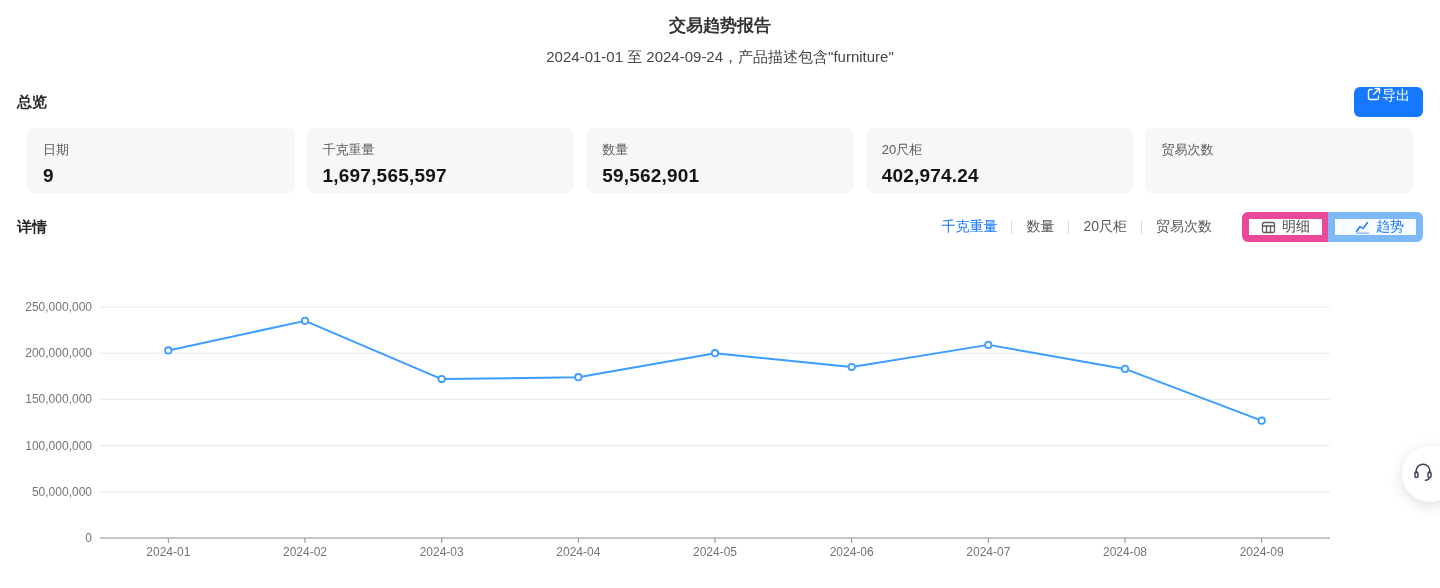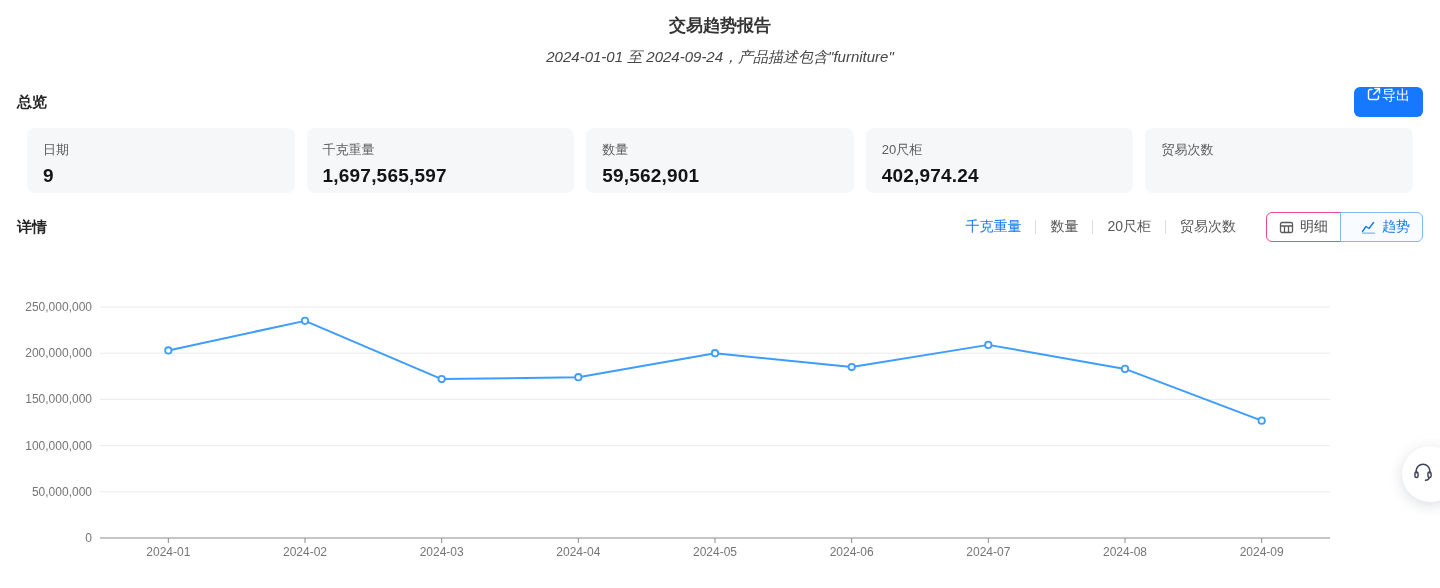--- a/index.html
+++ b/index.html
@@ -1,20 +1,20 @@
 <!DOCTYPE html>
 <html><head>
 <meta charset="utf-8">
 <style>
   html,body { margin:0; padding:0; background:#fff; }
   body { font-family:"Liberation Sans","DejaVu Sans",sans-serif; }
   .page { position:relative; width:1440px; height:588px; background:#ffffff; overflow:hidden; }
 
   .page-title { padding-top:14px; text-align:center; font-size:17px; font-weight:600; color:#333; }
-  .page-subtitle { margin-top:11px; text-align:center; font-size:15px; color:#454545;font-style:italic; }
+  .page-subtitle { margin-top:11px; text-align:center; font-size:15px; color:#454545; }
 
   .section-row { display:flex; justify-content:space-between; align-items:center; padding:0 17px; }
   .overview-row { margin-top:19px; height:32px; }
   .section-title { font-size:15px; font-weight:700; color:#262626; }
 
   .export-btn { display:inline-flex; gap:1px; background:#1677ff; color:#fff;
     border:none; border-radius:6px; height:30px; padding:0 13px; font-size:14px; cursor:pointer; }
   .export-btn svg { display:block; }
 
   .cards { display:flex; gap:12px; padding:0 27px; margin-top:10px; }
@@ -24,21 +24,21 @@
 
   .details-row { margin-top:18px; height:32px; }
   .details-right { display:flex; align-items:center; }
   .metric-tabs { display:flex; align-items:center; font-size:14px; color:#595959; }
   .metric-tab { cursor:pointer; white-space:nowrap; }
   .metric-tab.active { color:#1677ff; }
   .tab-divider { width:1px; height:14px; background:#dcdcdc; margin:0 14px; }
 
   .view-toggle { display:flex; margin-left:30px; }
   .toggle-btn { display:inline-flex; align-items:center; gap:6px; height:30px; padding:0 12px;
-    border:1px solid #ec4899; background:#fff; font-size:14px; color:#4b4b4b; cursor:pointer; box-sizing:border-box; }
+    border:7px solid #ec4899; background:#fff; font-size:14px; color:#4b4b4b; cursor:pointer; box-sizing:border-box; }
   .toggle-btn.first { border-radius:6px 0 0 6px; }
   .toggle-btn.last { border-radius:0 6px 6px 0; margin-left:-1px;padding-left:20px; }
   .toggle-btn.active { border-color:#7db9f7; color:#1677ff; background:#f8fbff; position:relative; z-index:1; }
   .toggle-btn svg { display:block; }
 
   .chart-wrap { position:absolute; left:0; top:270px; width:1440px; height:318px; }
   svg text { font-family:"Liberation Sans","DejaVu Sans",sans-serif; }
 
   .support-fab { position:absolute; top:446px; right:-18px; width:56px; height:56px; border-radius:50%;
     background:#fff; box-shadow:0 3px 14px rgba(31,41,60,.16); display:flex; align-items:center;

